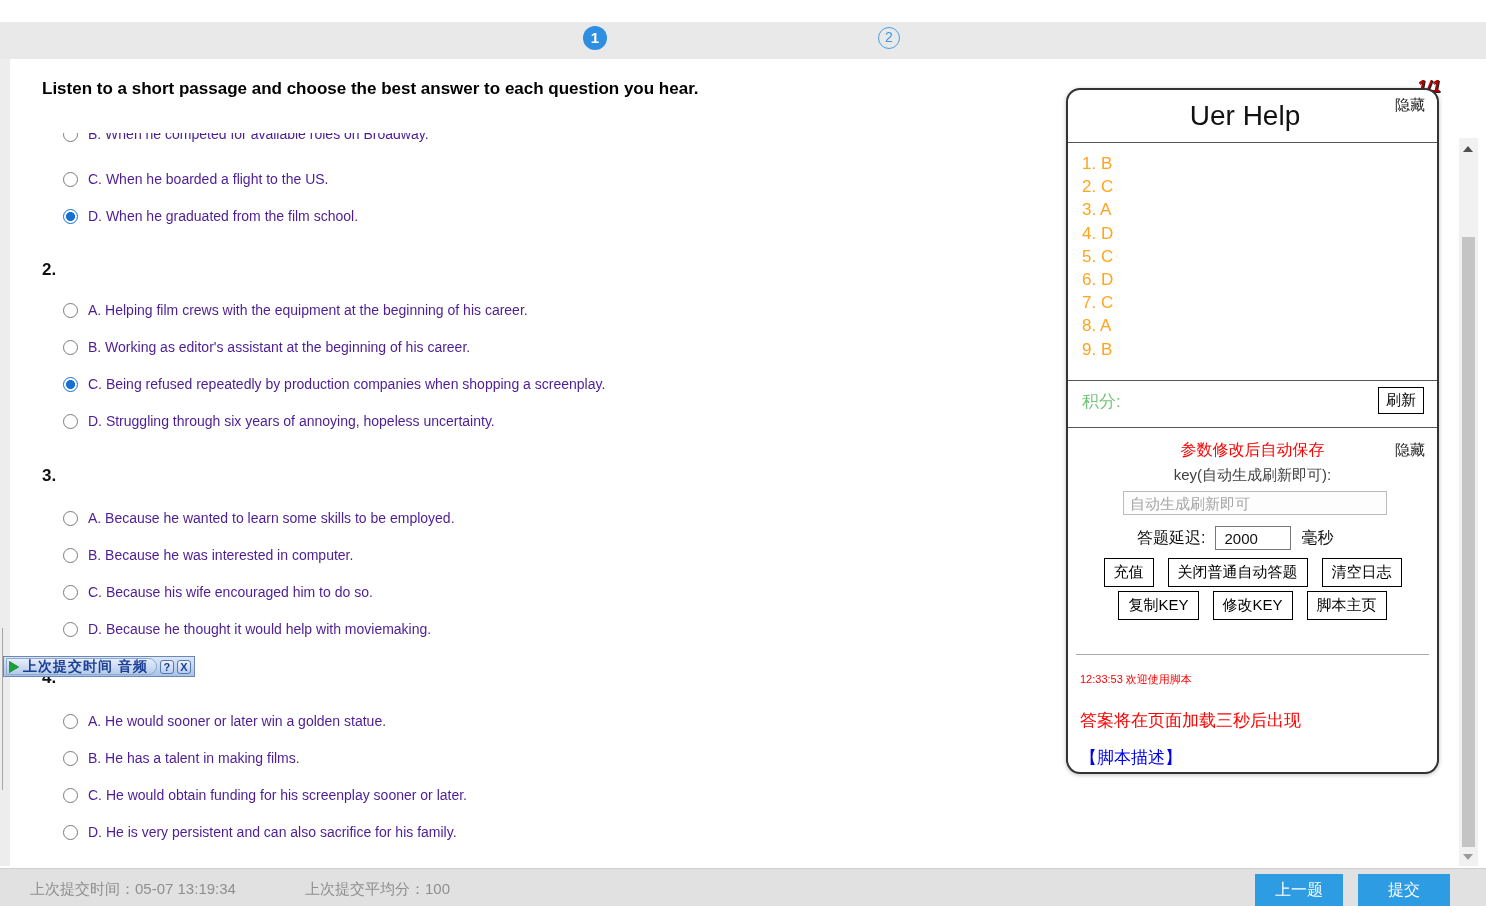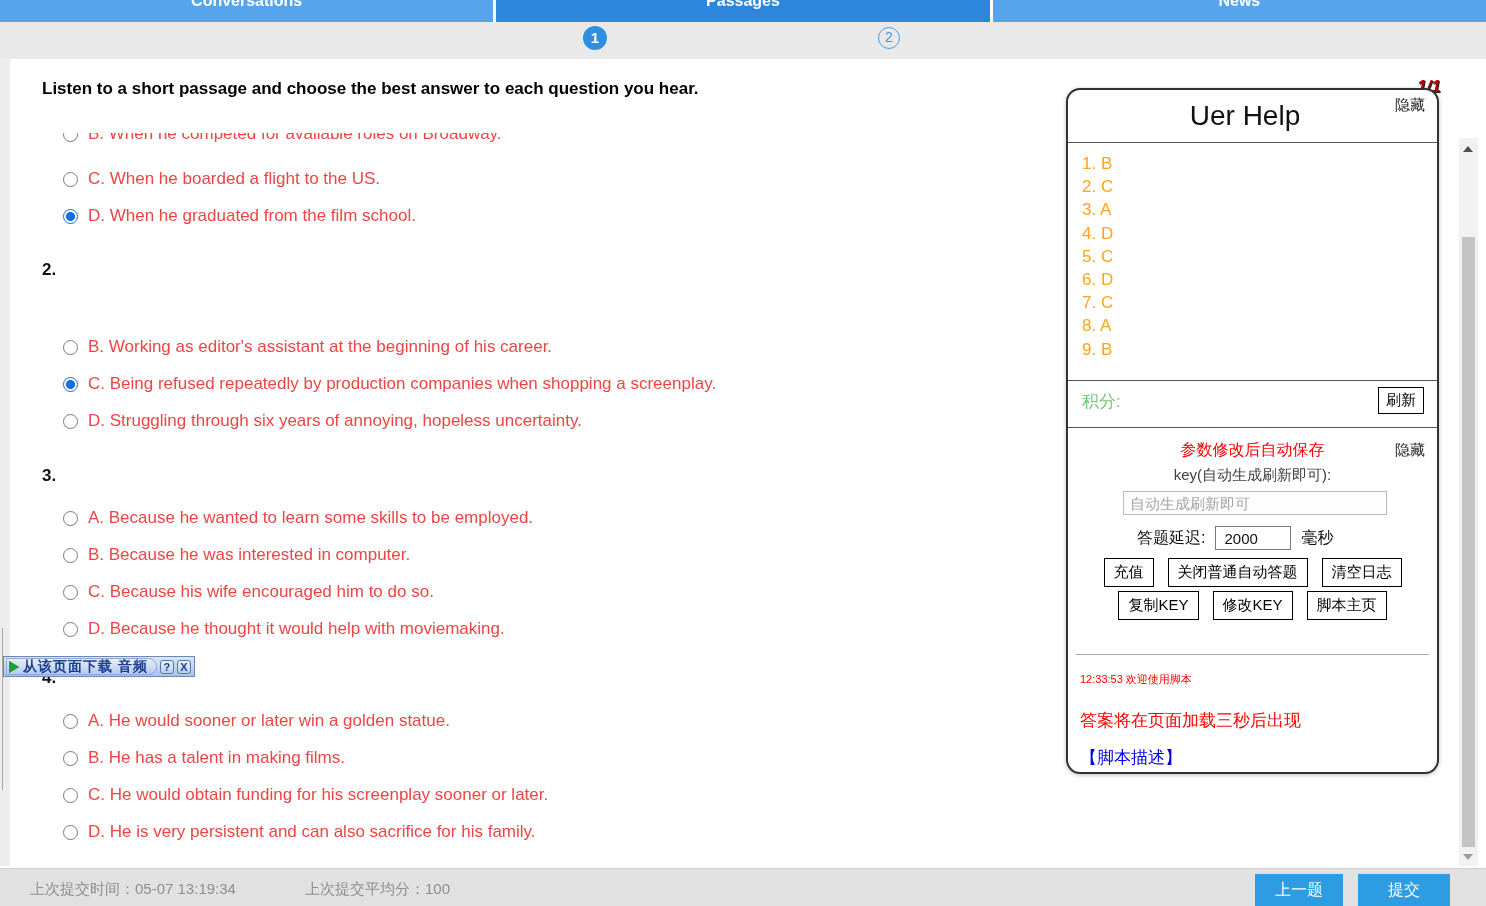--- a/index.html
+++ b/index.html
@@ -23,21 +23,21 @@
   .content { position:absolute; left:10px; top:59px; width:1449px; height:807px; background:#fff; }
 
   .page-indicator { position:absolute; left:1417px; top:77px; font-size:17px; font-weight:bold; font-style:italic; color:#b00000; text-shadow:1px 1px 0 #222; z-index:1; }
 
   .instruction { position:absolute; left:42px; top:79px; font-size:17px; font-weight:bold; color:#000; z-index:0; }
 
   
   .qview { position:absolute; left:10px; top:133px; width:1040px; height:733px; overflow:hidden; background:#fff; z-index:1; }
   .qnum { position:absolute; left:32px; font-size:17px; font-weight:bold; color:#111; }
   .opt { position:absolute; left:53px; height:20px; display:flex; align-items:center; gap:10px; cursor:pointer; }
-  .opt .txt { font-size:17px; color:#ef4444; white-space:nowrap; }
+  .opt .txt { font-size:14px; color:#4c1d95; white-space:nowrap; }
   .radio { width:15px; height:15px; border-radius:50%; border:1.5px solid #7a7a7a; background:#fff; flex:none; }
   .radio.checked { border-color:#1670d6; background:radial-gradient(circle, #1670d6 0 4.2px, #fff 4.8px); }
 
   
   .embed-edge { position:absolute; left:2px; top:628px; width:1px; height:162px; background:#a6a6a6; z-index:2; }
   .audiobar { position:absolute; left:3px; top:656px; height:21px; display:flex; align-items:center; background:linear-gradient(#dbe7f8,#aac3e8); border:1px solid #6b87b5; padding:0 3px 0 2px; z-index:3; }
   .audiobar .cap { display:flex; align-items:center; gap:4px; background:linear-gradient(#e6eefb,#b4cbec); border:1px solid #8fa8cc; border-radius:0 9px 9px 0; padding:0 8px 0 2px; height:17px; }
   .play-tri { width:0; height:0; border-left:10px solid #1f9e3c; border-top:6px solid transparent; border-bottom:6px solid transparent; filter:drop-shadow(0.5px 0.5px 0 #0a5c1e); }
   .audiobar .lbl { font-size:14px; font-weight:bold; color:#1c3f94; white-space:nowrap; letter-spacing:1px; }
   .mini-btn { width:14px; height:14px; margin-left:3px; border:1px solid #5577aa; border-radius:3px; background:linear-gradient(#eaf1fb,#b9cfee); color:#1c3f94; font-size:11px; font-weight:bold; text-align:center; line-height:12px; cursor:pointer; }
@@ -78,31 +78,20 @@
   .footer { position:absolute; left:0; top:868px; width:1486px; height:38px; background:#e1e1e1; border-top:1px solid #cfcfcf; z-index:5; }
   .footer .f-text { position:absolute; top:11px; font-size:15px; color:#8f8f8f; }
   .f-prev { position:absolute; left:1255px; top:5px; width:88px; height:32px; background:#2d9ce3; color:#fff; font-size:16px; border:none; cursor:pointer; }
   .f-submit { position:absolute; left:1358px; top:5px; width:92px; height:32px; background:#2d9ce3; color:#fff; font-size:16px; border:none; cursor:pointer; }
 </style>
 </head>
 <body>
 
 <div id="stage">
 
-  <div class="tabbar">
-    <div class="tab">
-        <span>Conversations</span>
-      </div>
-    <div class="tab active">
-        <span>Passages</span>
-      </div>
-    <div class="tab">
-        <span>News</span>
-      </div>
-  </div>
 
   <div class="stepband">
     <div class="step1">1</div>
     <div class="step2">2</div>
   </div>
 
   <div class="left-strip"></div>
   <div class="content"></div>
 
   <div class="page-indicator">1/1</div>
@@ -118,20 +107,24 @@
     <div class="opt" style="top:36px">
       <span class="radio"></span>
       <span class="txt">C. When he boarded a flight to the US.</span>
     </div>
     <div class="opt" style="top:73px">
       <span class="radio checked"></span>
       <span class="txt">D. When he graduated from the film school.</span>
     </div>
 
     <div class="qnum" style="top:127px">2.</div>
+    <div class="opt" style="top:167px">
+      <span class="radio"></span>
+      <span class="txt">A. Helping film crews with the equipment at the beginning of his career.</span>
+    </div>
     <div class="opt" style="top:204px">
       <span class="radio"></span>
       <span class="txt">B. Working as editor's assistant at the beginning of his career.</span>
     </div>
     <div class="opt" style="top:241px">
       <span class="radio checked"></span>
       <span class="txt">C. Being refused repeatedly by production companies when shopping a screenplay.</span>
     </div>
     <div class="opt" style="top:278px">
       <span class="radio"></span>
@@ -172,21 +165,21 @@
     <div class="opt" style="top:689px">
       <span class="radio"></span>
       <span class="txt">D. He is very persistent and can also sacrifice for his family.</span>
     </div>
   </div>
 
   <div class="embed-edge"></div>
   <div class="audiobar">
     <div class="cap">
       <span class="play-tri"></span>
-      <span class="lbl">从该页面下载 音频</span>
+      <span class="lbl">上次提交时间 音频</span>
     </div>
     <div class="mini-btn">?</div>
     <div class="mini-btn">X</div>
   </div>
 
   <div class="panel">
     <span class="hide1">隐藏</span>
     <div class="title">Uer Help</div>
     <div class="div1"></div>
     <div class="answers">

